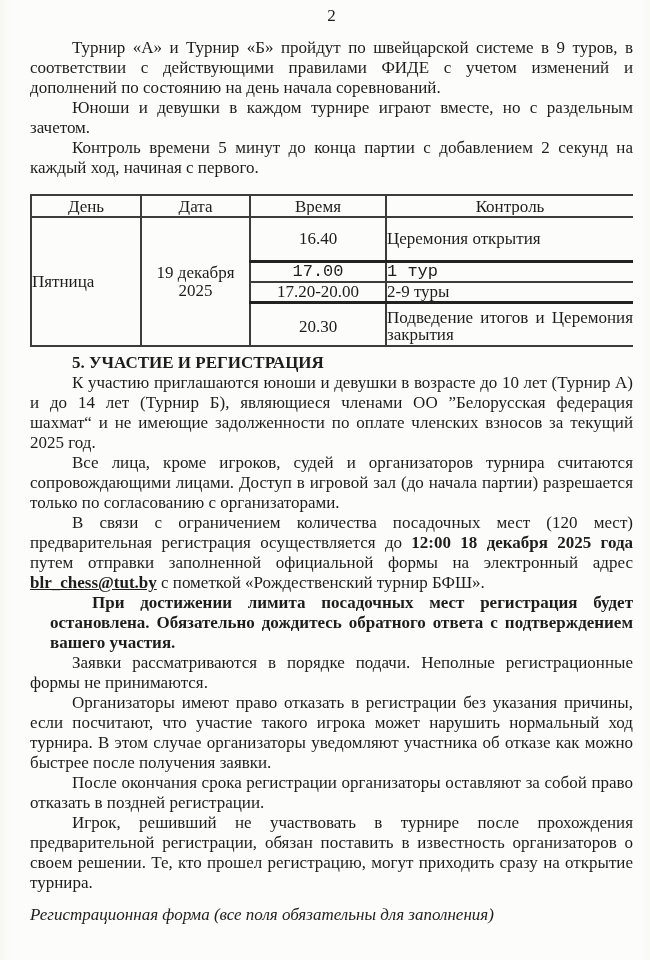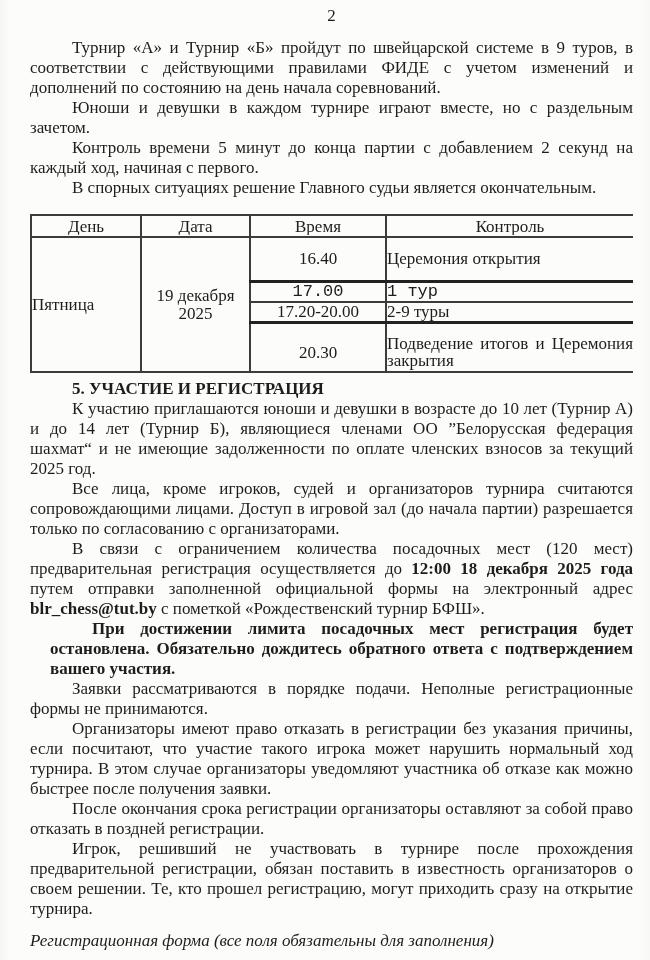--- a/index.html
+++ b/index.html
@@ -14,21 +14,21 @@
     font-size:17px; line-height:20px;
     color:#1d1d1d;
     padding:6px 17px 0 30px;
     overflow:hidden;
   }
   .pageno { margin:0 0 12px 0; text-align:center; }
   p.para { margin:0; text-align:justify; text-indent:42px; }
   p.heading { margin:6px 0 0 0; text-indent:42px; font-weight:bold; text-align:left; }
   p.bold-para { font-weight:bold;margin-left:20px; }
   .b { font-weight:bold; }
-  .email { font-weight:bold; }
+  .email { font-weight:bold; text-decoration:underline; }
   table.schedule {
     width:100%;
     margin:16px 0 0 0;
     border-collapse:collapse;
     table-layout:fixed;
     border:2px solid #3c3c3c;
     border-right:0;
   }
   table.schedule th, table.schedule td {
     border:2px solid #3c3c3c;
@@ -42,35 +42,34 @@
   col.c-date { width:109px; }
   col.c-time { width:136px; }
   .cell-last { border-right:0 !important; }
   td.day-cell { text-align:left; padding-left:9px; vertical-align:middle; }
   td.date-cell { text-align:center; vertical-align:middle; line-height:19px; }
   td.time-cell { text-align:center; }
   td.prog-cell { text-align:left; padding-left:10px; padding-right:3px; }
   tr.r1 td { height:42px; vertical-align:middle; }
   tr.r2 td { height:15px; border-top:3px solid #222;font-family:Liberation Mono, monospace; }
   tr.r3 td { height:15px; border-top:2px solid #3c3c3c; }
-  tr.r4 td { border-top:3px solid #222; line-height:17px; padding-top:11px; padding-bottom:2px; }
+  tr.r4 td { border-top:3px solid #222; line-height:17px; padding-top:5px; padding-bottom:2px; }
   tr.r4 td.prog-cell { text-align:justify; }
   .footnote { margin:12px 0 0 0; font-style:italic; }
 </style>
 </head>
 <body>
 
 <div class="sheet">
 
   <p class="pageno">2</p>
 
   <p class="para">Турнир «А» и Турнир «Б» пройдут по швейцарской системе в 9 туров, в соответствии с действующими правилами ФИДЕ с учетом изменений и дополнений по состоянию на день начала соревнований.</p>
   <p class="para">Юноши и девушки в каждом турнире играют вместе, но с раздельным зачетом.</p>
   <p class="para">Контроль времени 5 минут до конца партии с добавлением 2 секунд на каждый ход, начиная с первого.</p>
-  <p class="para">В спорных ситуациях решение Главного судьи является окончательным.</p>
 
   <table class="schedule">
     <colgroup>
       <col class="c-day">
         <col class="c-date">
         <col class="c-time">
         <col class="c-prog">
     </colgroup>
     <thead>
       <tr>

